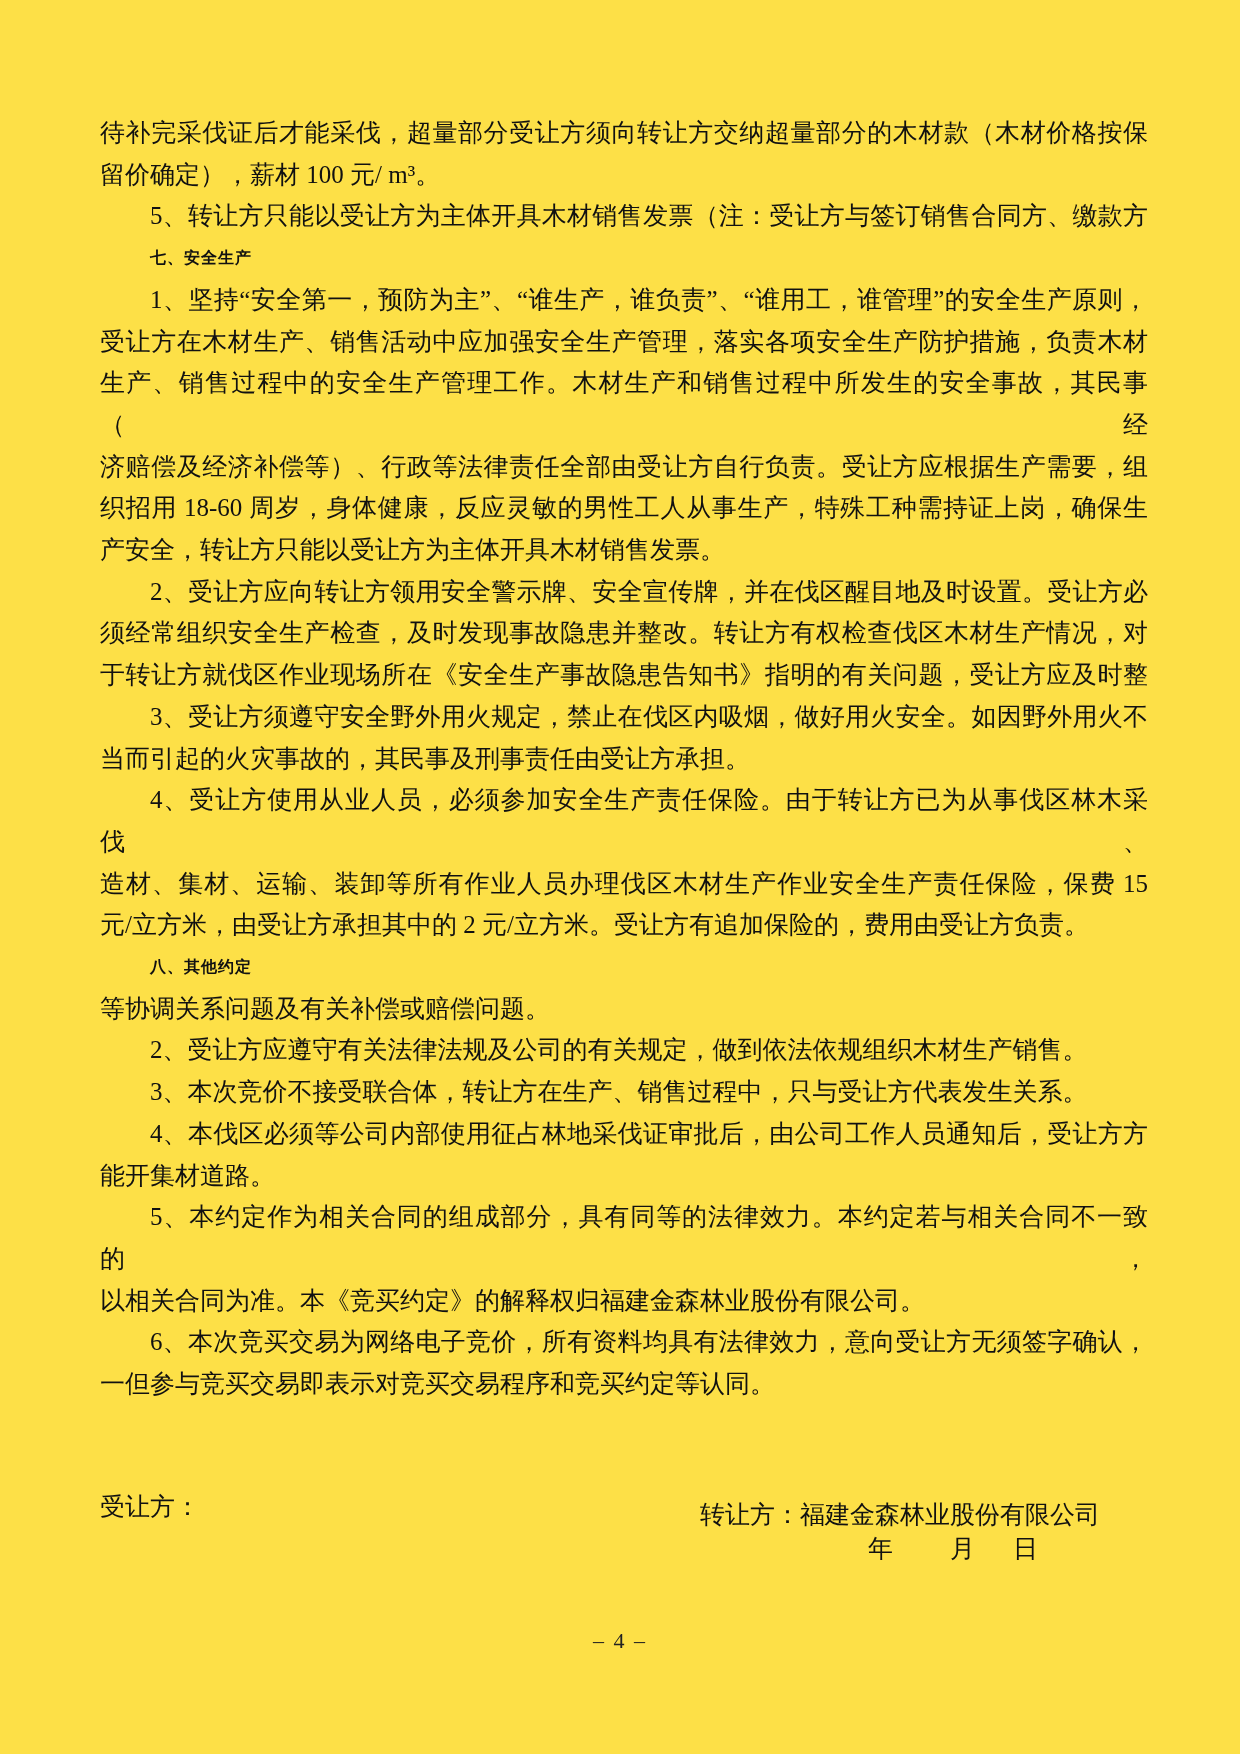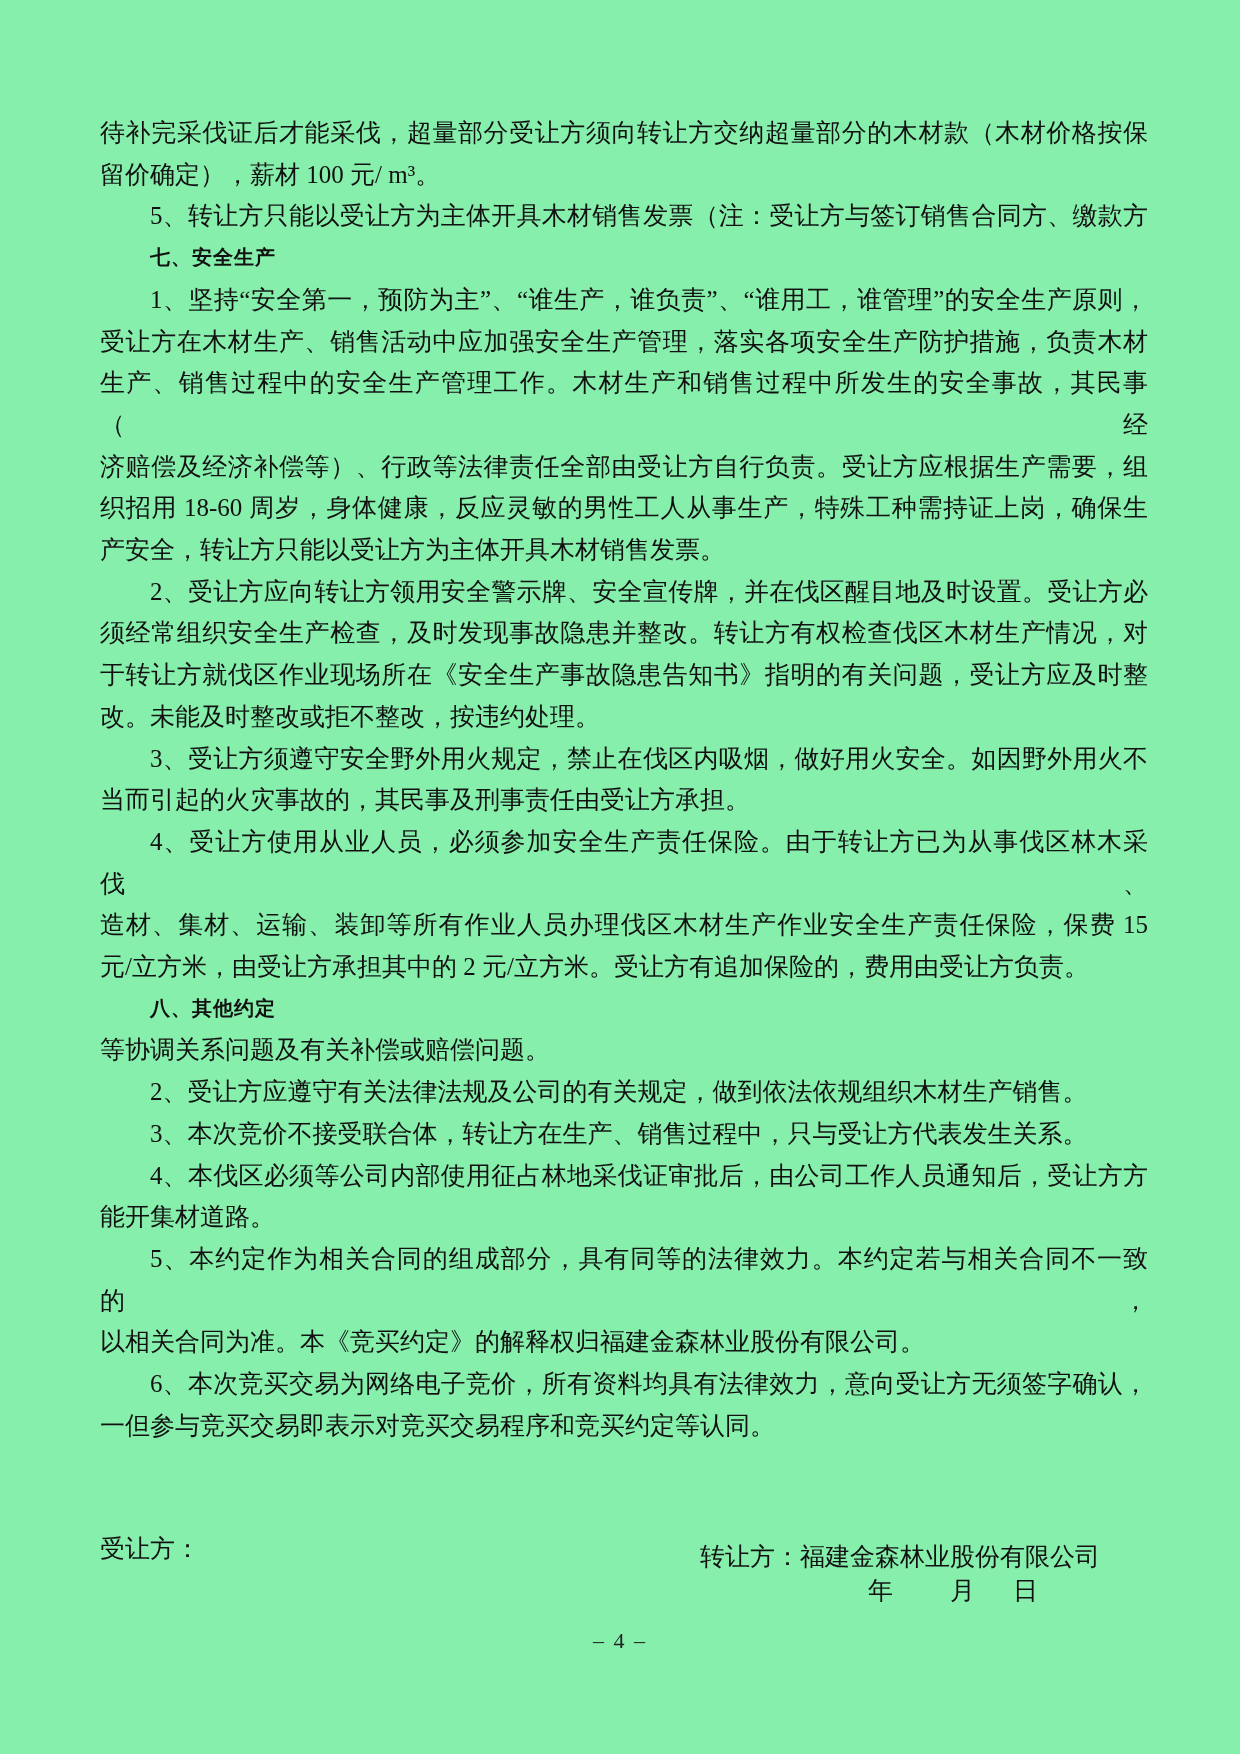--- a/index.html
+++ b/index.html
@@ -5,21 +5,21 @@
   html, body {
     margin: 0;
     padding: 0;
     background: #e8e8e8;
   }
   .page {
     position: relative;
     width: 1240px;
     height: 1754px;
     margin: 0 auto;
-    background: #86efac;
+    background: #fde047;
     font-family: "Liberation Serif", "DejaVu Serif", serif;
     color: #111111;
     overflow: hidden;
   }
   .doc {
     position: absolute;
     left: 100px;
     top: 112px;
     width: 1048px;
     font-size: 25px;
@@ -31,21 +31,21 @@
   .line.just {
     text-align: justify;
     text-align-last: justify;
   }
   .line.ind {
     text-indent: 50px;
   }
   .line.bold {
     font-family: "Liberation Sans", "DejaVu Sans", sans-serif;
     font-weight: bold;
-    font-size: 20px;
+    font-size: 16px;
     letter-spacing: 1px;
   }
   .spacer-line {
     height: 41.7px;
   }
   .sig-row {
     position: relative;
     height: 41.7px;
     white-space: nowrap;
     margin-top: 40px;
@@ -86,21 +86,20 @@
         <div class="line ind bold">七、安全生产</div>
         <div class="line just ind">1、坚持“安全第一，预防为主”、“谁生产，谁负责”、“谁用工，谁管理”的安全生产原则，</div>
         <div class="line just">受让方在木材生产、销售活动中应加强安全生产管理，落实各项安全生产防护措施，负责木材</div>
         <div class="line just">生产、销售过程中的安全生产管理工作。木材生产和销售过程中所发生的安全事故，其民事（经</div>
         <div class="line just">济赔偿及经济补偿等）、行政等法律责任全部由受让方自行负责。受让方应根据生产需要，组</div>
         <div class="line just">织招用 18-60 周岁，身体健康，反应灵敏的男性工人从事生产，特殊工种需持证上岗，确保生</div>
         <div class="line">产安全，转让方只能以受让方为主体开具木材销售发票。</div>
         <div class="line just ind">2、受让方应向转让方领用安全警示牌、安全宣传牌，并在伐区醒目地及时设置。受让方必</div>
         <div class="line just">须经常组织安全生产检查，及时发现事故隐患并整改。转让方有权检查伐区木材生产情况，对</div>
         <div class="line just">于转让方就伐区作业现场所在《安全生产事故隐患告知书》指明的有关问题，受让方应及时整</div>
-        <div class="line">改。未能及时整改或拒不整改，按违约处理。</div>
         <div class="line just ind">3、受让方须遵守安全野外用火规定，禁止在伐区内吸烟，做好用火安全。如因野外用火不</div>
         <div class="line">当而引起的火灾事故的，其民事及刑事责任由受让方承担。</div>
         <div class="line just ind">4、受让方使用从业人员，必须参加安全生产责任保险。由于转让方已为从事伐区林木采伐、</div>
         <div class="line just">造材、集材、运输、装卸等所有作业人员办理伐区木材生产作业安全生产责任保险，保费 15</div>
         <div class="line">元/立方米，由受让方承担其中的 2 元/立方米。受让方有追加保险的，费用由受让方负责。</div>
         <div class="line ind bold">八、其他约定</div>
         <div class="line">等协调关系问题及有关补偿或赔偿问题。</div>
         <div class="line ind">2、受让方应遵守有关法律法规及公司的有关规定，做到依法依规组织木材生产销售。</div>
         <div class="line ind">3、本次竞价不接受联合体，转让方在生产、销售过程中，只与受让方代表发生关系。</div>
         <div class="line just ind">4、本伐区必须等公司内部使用征占林地采伐证审批后，由公司工作人员通知后，受让方方</div>

